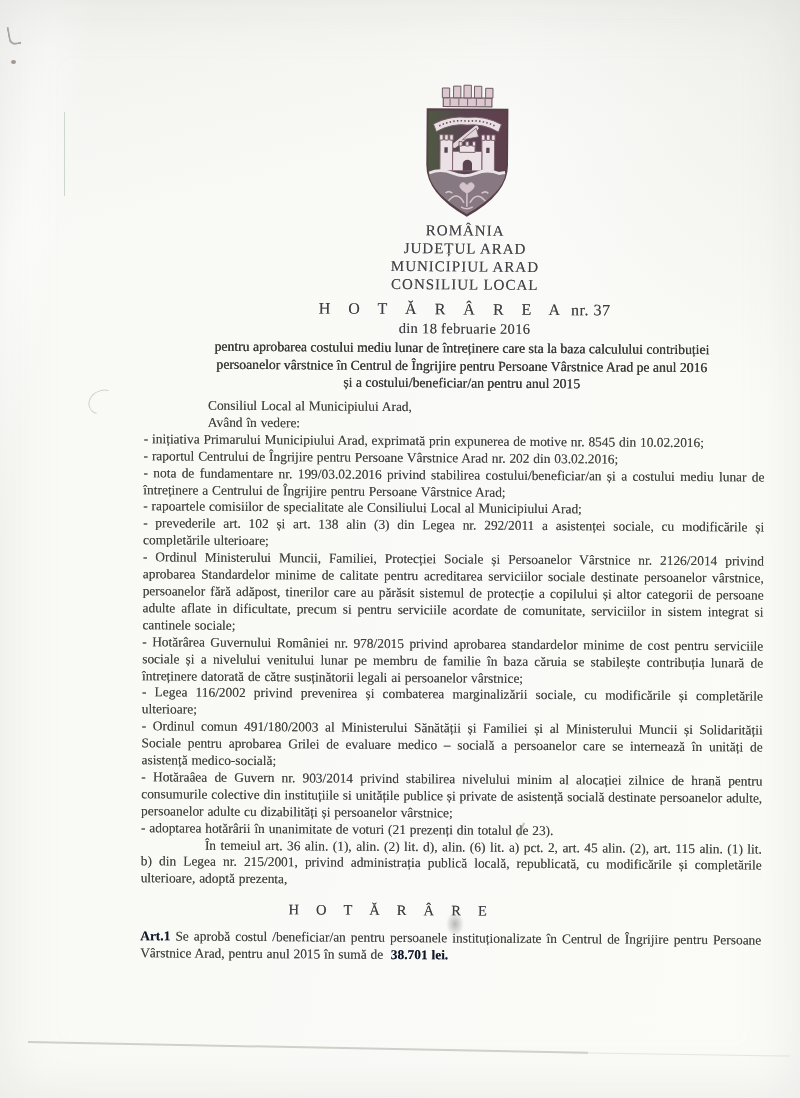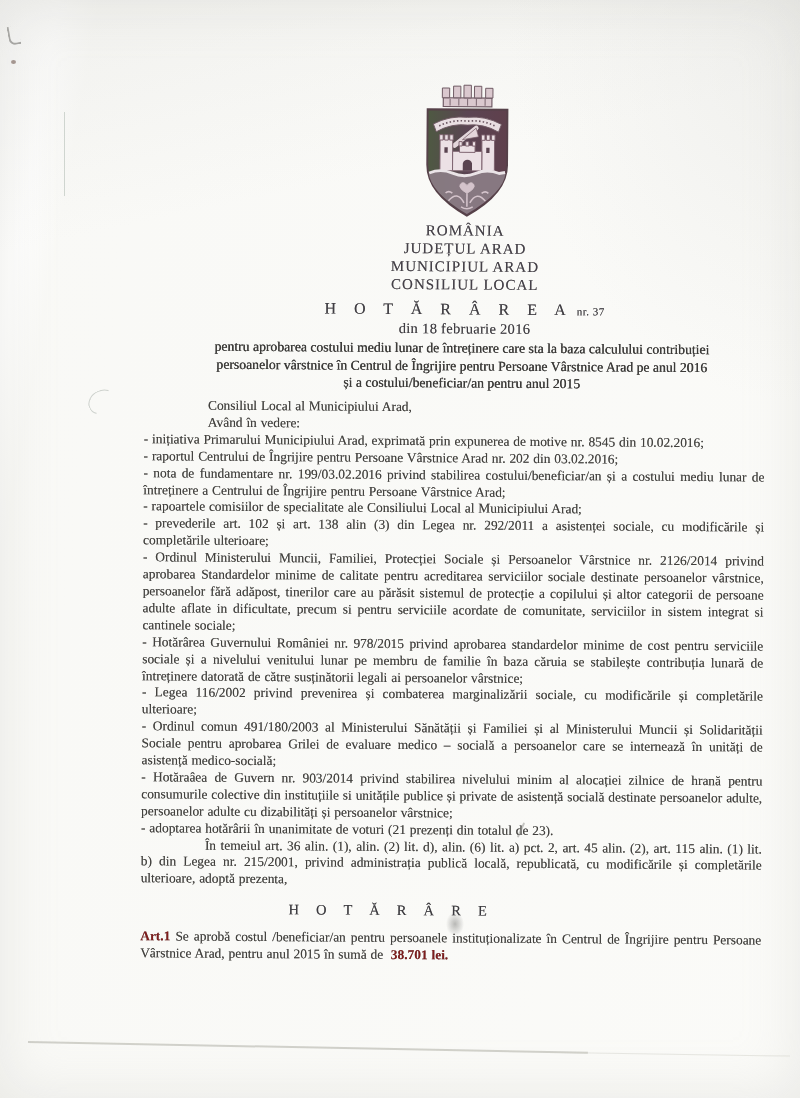--- a/index.html
+++ b/index.html
@@ -27,30 +27,30 @@
   .a-smudge{left:446px;top:912px;width:18px;height:24px;background:radial-gradient(closest-side, rgba(118,118,116,.5), rgba(118,118,116,0));filter:blur(.5px);}
   .a-bottomedge{left:28px;top:1041px;width:560px;height:1.5px;background:#c9c9c2;transform:rotate(1.1deg);transform-origin:left center;opacity:.85;}
   .a-bottomedge2{left:560px;top:1052px;width:230px;height:1px;background:#d3d3cc;transform:rotate(.9deg);transform-origin:left center;opacity:.5;}
   
   .content{position:absolute;inset:0;transform:rotate(.4deg);transform-origin:400px 260px;color:#42413e;text-shadow:0 0 .6px rgba(74,72,70,.65);}
   .crest{position:absolute;left:413px;top:75px;width:107px;height:146px;}
   .head-block{position:absolute;left:150px;top:222px;width:630px;text-align:center;font-size:15px;line-height:17.9px;letter-spacing:1px;color:#454149;}
   .hot-block{position:absolute;left:150px;top:300px;width:630px;text-align:center;color:#403e44;}
   .hot-line{font-size:16px;}
   .hot-spaced{letter-spacing:7px;}
-  .hot-nr{font-size:11px;letter-spacing:.5px;}
+  .hot-nr{font-size:16px;letter-spacing:.5px;}
   .date-line{font-size:14.5px;margin-top:2px;letter-spacing:.3px;}
   .subject{position:absolute;left:140px;top:339px;width:645px;text-align:center;font-size:13.7px;line-height:17.6px;color:#3c3b39;text-shadow:.3px 0 0 currentColor;}
   .body{position:absolute;left:145px;top:399px;width:621px;font-size:13.4px;line-height:16.9px;word-spacing:.5px;}
   .body p{margin:0;text-align:justify;}
   .p-indent{text-indent:64px;text-align:left !important;}
   .legal{text-indent:64px;}
   .res-heading{margin:13px 120px 11px 0;text-align:center;letter-spacing:6.5px;font-size:14.5px;color:#3c3b40;}
   .art{margin-top:2px;}
-  .art b{color:#7f1d1d;}
+  .art b{color:#0f172a;}
 </style>
 </head>
 <body>
 
 <div class="paper-shade"></div>
 
 <div class="content">
 
   <svg class="crest" viewBox="0 0 110 150" aria-hidden="true">
     <defs>

